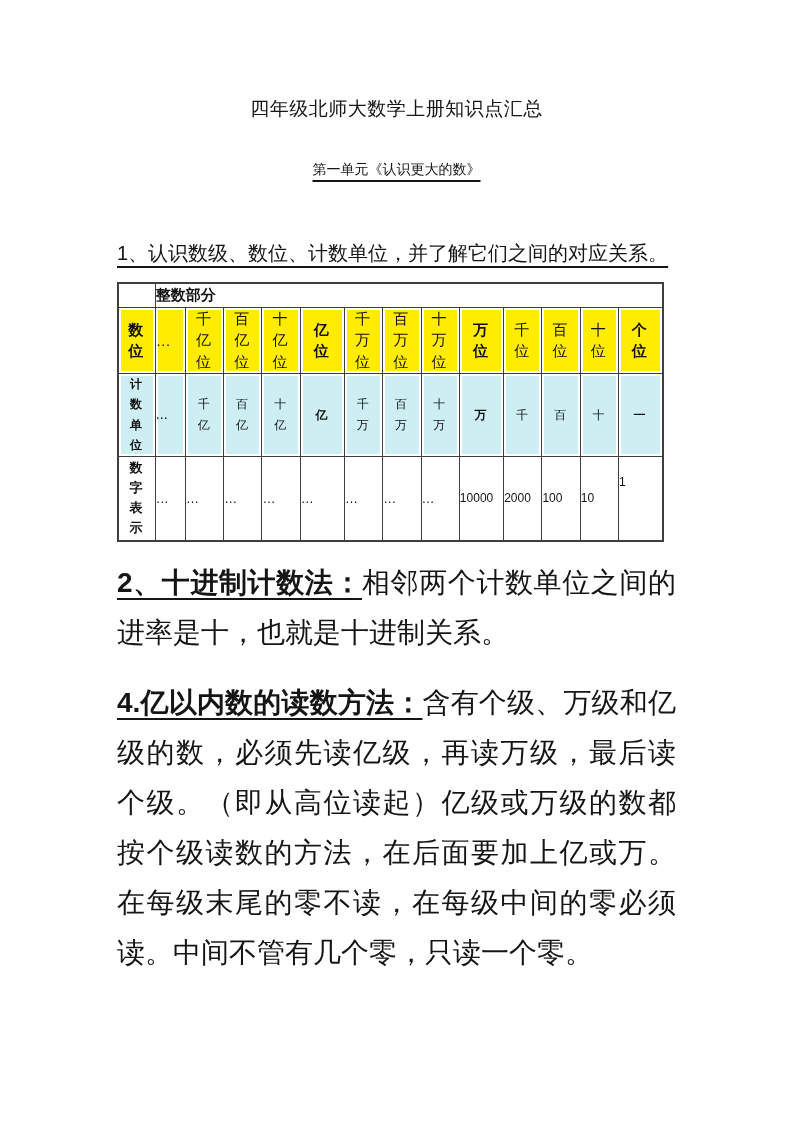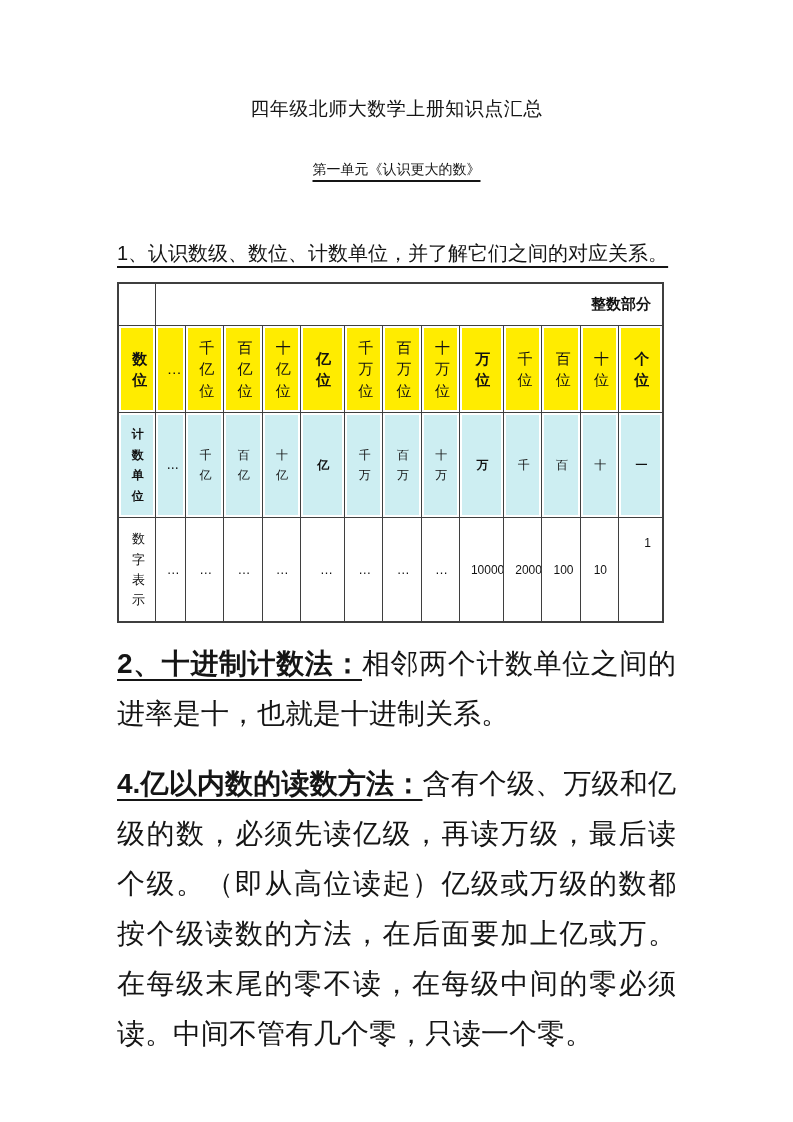--- a/index.html
+++ b/index.html
@@ -59,25 +59,25 @@
   
   table.pv{
     margin-top:16px;
     border-collapse:collapse;
     table-layout:fixed;
     width:547px;
     border:2px solid var(--border);
   }
   table.pv td{
     border:1px solid var(--border);
-    text-align:right;
+    text-align:left;
     vertical-align:middle;
     font-size:15px;
     color:#111;
-    padding:11px;
+    padding:0;
     overflow:hidden;
   }
   col.c-lbl{width:37px;}
   col.c-dots{width:30px;}
   col.c-reg{width:38px;}
   col.c-emph{width:44px;}
   tr.r-int{height:24px;}
   tr.r-level{height:46px;}
   tr.r-place{height:66px;}
   tr.r-unit{height:78px;}
@@ -99,21 +99,21 @@
   }
   tr.r-unit .stack{line-height:1.7;}
   tr.r-unit td.emph{font-weight:bold;}
   td.lbl-shuji .stack{line-height:1.5;}
   td.lbl-shuwei{font-weight:bold;}
   td.lbl-jishu{
     font-family:"DejaVu Serif","Liberation Serif",serif;
     font-weight:bold;font-size:11px;
   }
   td.lbl-jishu .stack{line-height:1.72;}
-  td.lbl-biaoshi{font-weight:normal;font-size:13px;margin-top:29px;}
+  td.lbl-biaoshi{font-weight:bold;font-size:13px;margin-top:29px;}
   td.lbl-biaoshi .stack{line-height:1.55;}
   tr.r-number td{font-size:13px;}
   tr.r-number td.num{font-size:12px;}
   tr.r-number td.raised{vertical-align:top;padding-top:18px;}
 </style>
 </head>
 <body>
 
 <div class="doc">
 

